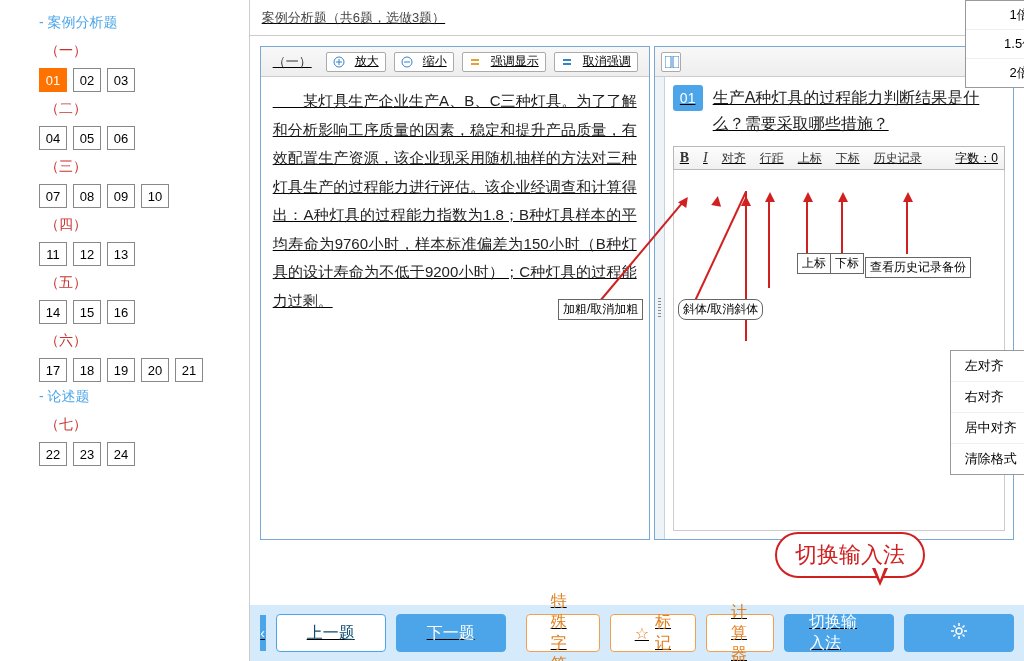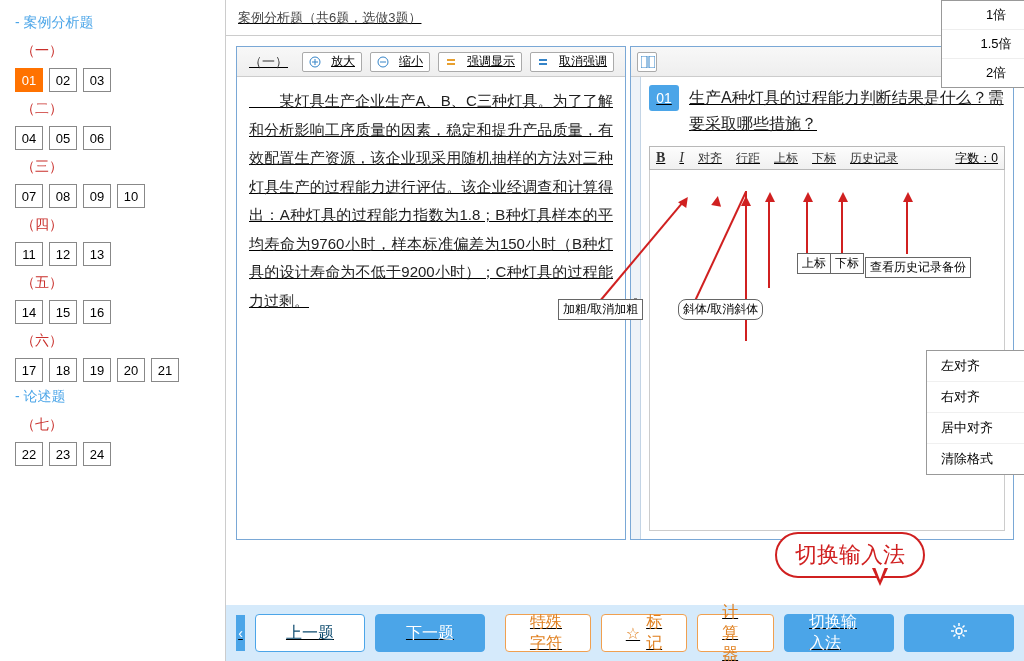--- a/index.html
+++ b/index.html
@@ -5,21 +5,21 @@
 * { box-sizing: border-box; margin: 0; padding: 0; }
 body {
   font-family: "Microsoft YaHei", Arial, sans-serif;
   font-size: 13px;
   background: #fff;
   width: 1024px;
   height: 661px;
   overflow: hidden;
   position: relative;
 }
-.container { display: flex; height: 100%; }
+.container { display: flex; height: 100%; margin-left: 24px; }
 .sidebar {
   width: 226px;
   background: #fff;
   padding: 8px 0 0 15px;
   border-right: 1px solid #ccc;
   overflow-y: auto;
 }
 .sidebar-section-title {
   color: #4ba5e8;
   font-size: 14px;

